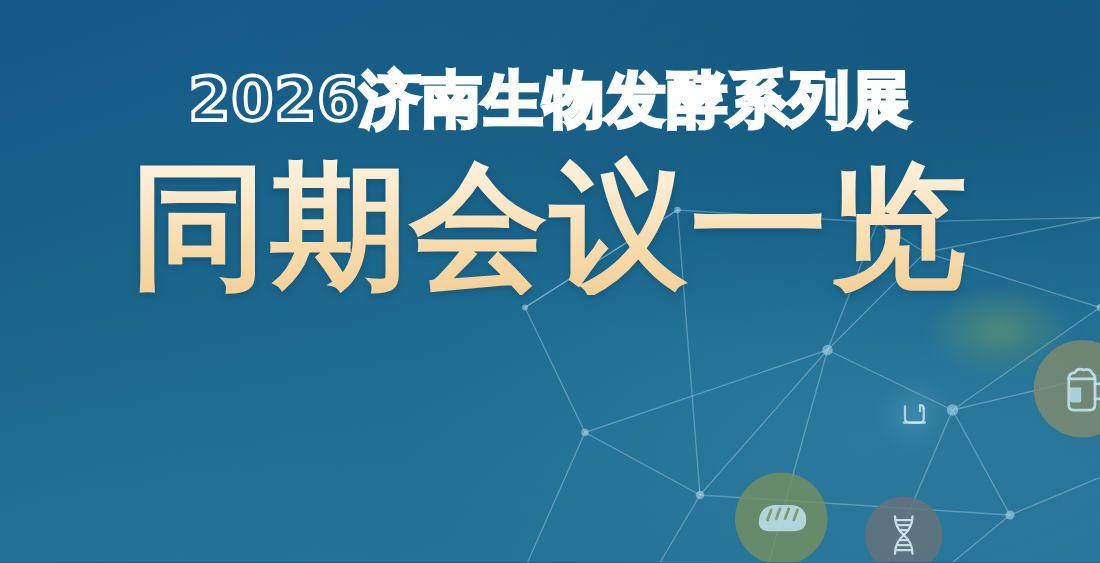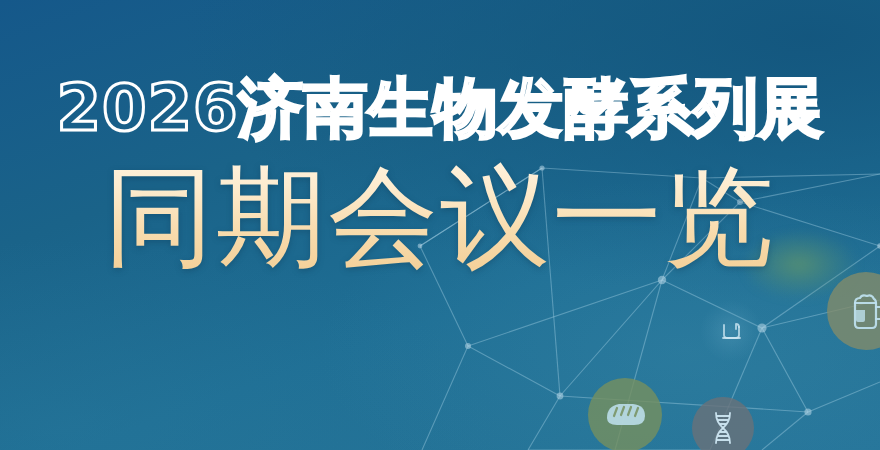--- a/index.html
+++ b/index.html
@@ -97,39 +97,39 @@
   .headline-stack {
     position: absolute;
     left: 0;
     right: 0;
     top: 0;
     text-align: center;
   }
 
   .subtitle {
     margin: 0;
-    padding-top: 76px;
-    font-size: 64px;
+    padding-top: 56px;
+    font-size: 48px;
     line-height: 1;
     font-weight: 700;
     letter-spacing: 1px;
     color: rgba(24,93,134,0.0);
     -webkit-text-stroke: 3px #ffffff;
     text-stroke: 3px #ffffff;
     paint-order: stroke fill;
     white-space: nowrap;
     font-family: "DejaVu Sans", "Liberation Sans", sans-serif;
   }
 
   .title {
     margin: 0;
     padding-top: 22px;
     font-size: 110px;
     line-height: 1;
-    font-weight: 400;
+    font-weight: 700;
     letter-spacing: 2px;
     white-space: nowrap;
     font-family: "DejaVu Sans", "Liberation Sans", sans-serif;
     background: linear-gradient(180deg, #fff6e6 0%, #fdecd0 34%, #f8dcae 68%, #f3d099 100%);
     -webkit-background-clip: text;
     background-clip: text;
     color: transparent;
     -webkit-text-fill-color: transparent;
     filter: drop-shadow(0 2px 3px rgba(8,48,72,0.30));
   }

